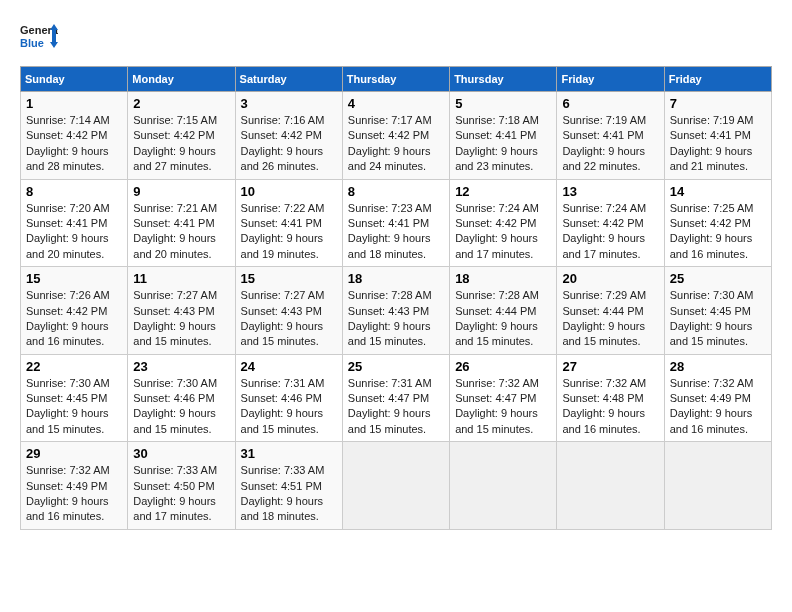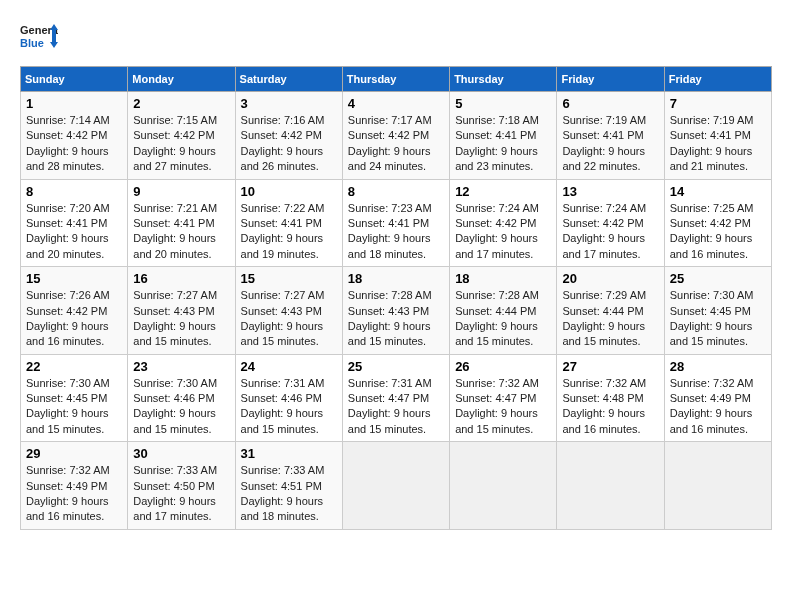--- a/index.html
+++ b/index.html
@@ -222,21 +222,21 @@
       <tr>
         <td>
           <span class="day-number">15</span>
           <div class="day-info">
             Sunrise: 7:26 AM<br>
             Sunset: 4:42 PM<br>
             Daylight: 9 hours and 16 minutes.
           </div>
         </td>
         <td>
-          <span class="day-number">16</span>
+          <span class="day-number">11</span>
           <div class="day-info">
             Sunrise: 7:27 AM<br>
             Sunset: 4:43 PM<br>
             Daylight: 9 hours and 15 minutes.
           </div>
         </td>
         <td>
           <span class="day-number">15</span>
           <div class="day-info">
             Sunrise: 7:27 AM<br>

